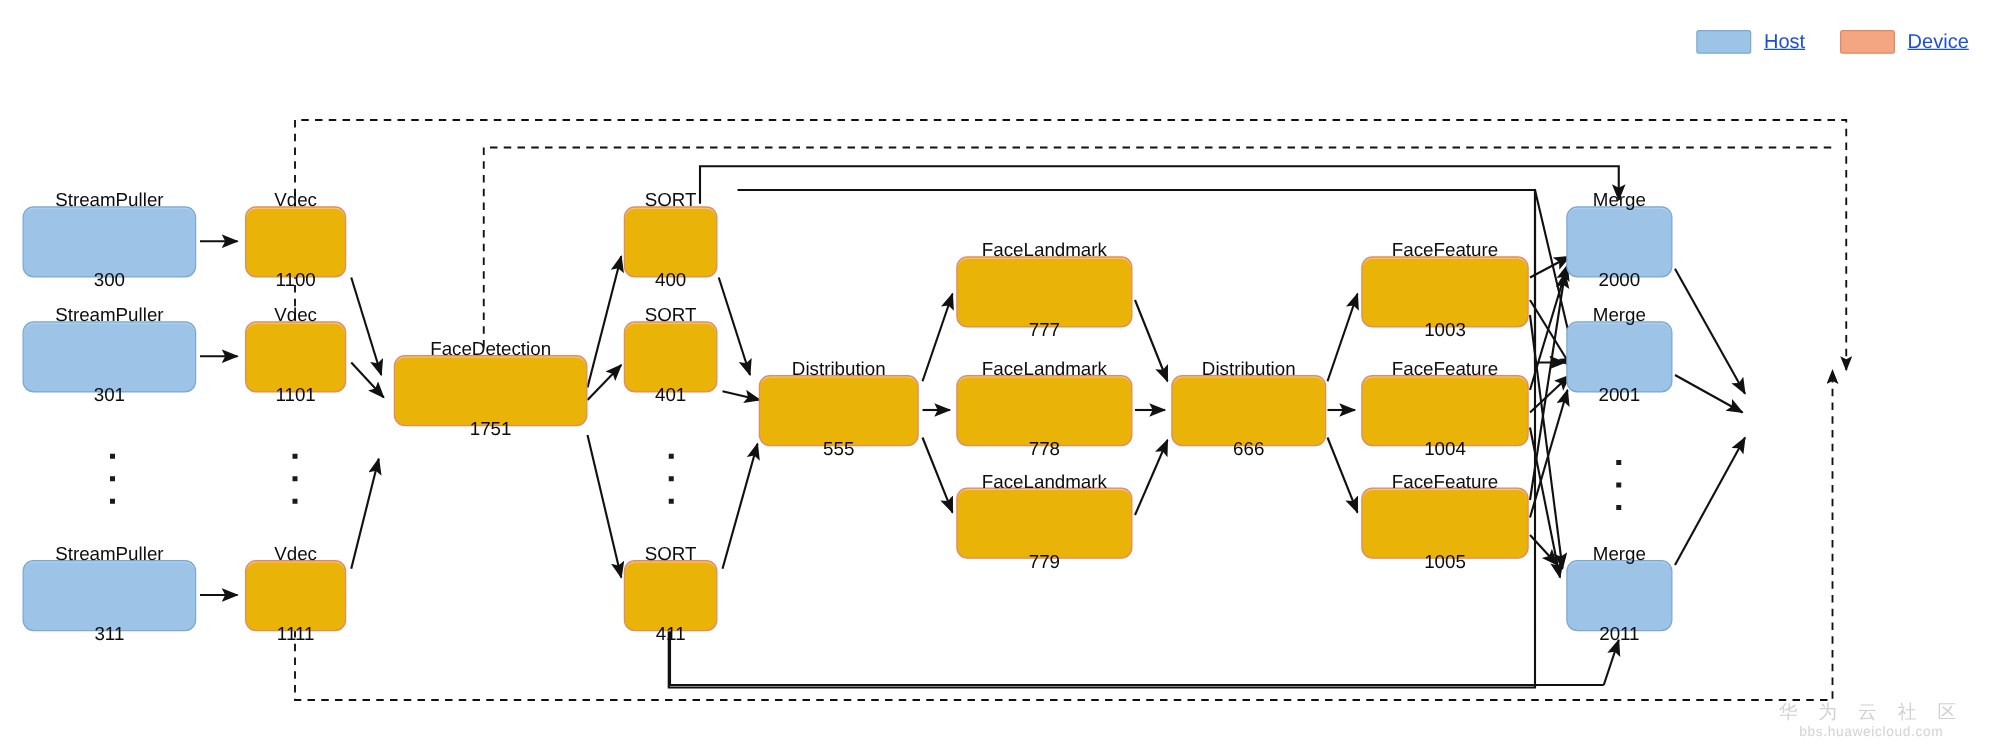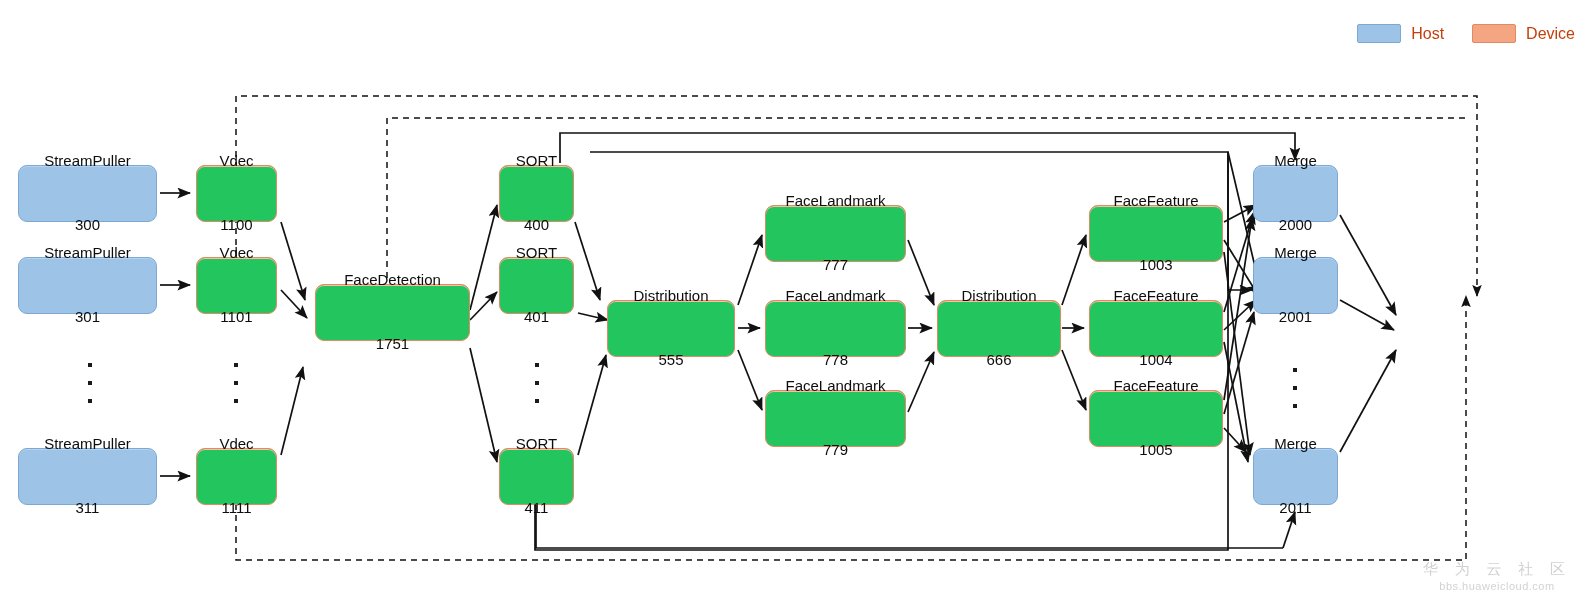--- a/index.html
+++ b/index.html
@@ -40,21 +40,21 @@
     z-index: 3;
   }
   .node .ln1 { display: block; }
   .node .ln2 { display: block; margin-top: 47px; }
   .node.host {
     background: #9dc3e6;
     border: 1px solid #7ba9d4;
     box-shadow: inset 0 1px 0 #b7d3ef;
   }
   .node.device {
-    background: #22c55e;
+    background: #eab308;
     border: 1px solid #e08b66;
     box-shadow: inset 0 1px 0 #f8bfa4;
   }
   .ellipsis {
     position: absolute;
     width: 8px;
     display: flex;
     flex-direction: column;
     align-items: center;
     justify-content: space-between;
@@ -74,21 +74,22 @@
     display: flex;
     align-items: center;
     gap: 28px;
     z-index: 5;
   }
   .legend-item {
     display: flex;
     align-items: center;
     gap: 10px;
     font-size: 16px;
-    color: #c2410c;
+    color: #1d4ed8;
+    text-decoration: underline;
   }
   .legend-swatch {
     width: 42px;
     height: 17px;
     border-radius: 2px;
   }
   .legend-swatch.host {
     background: #9dc3e6;
     border: 1px solid #7ba9d4;
   }

